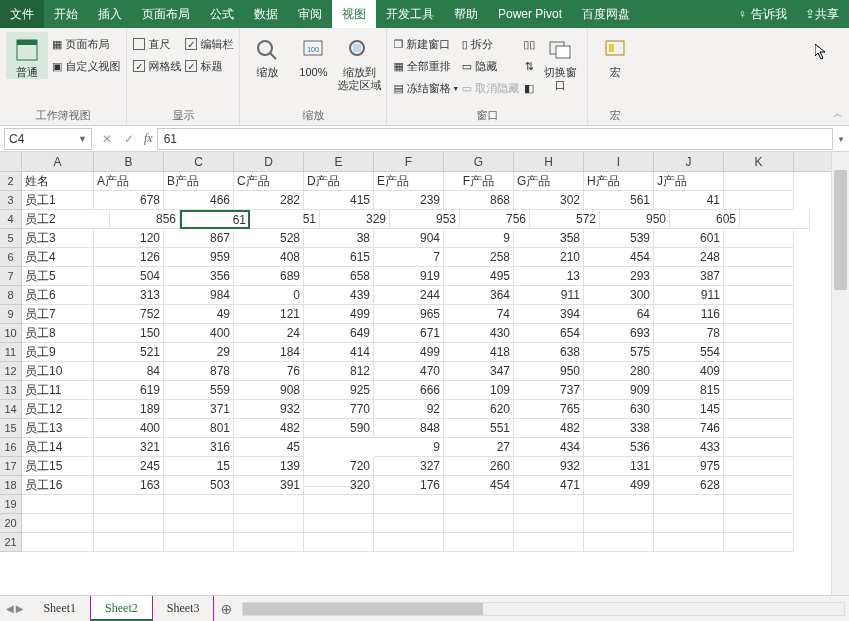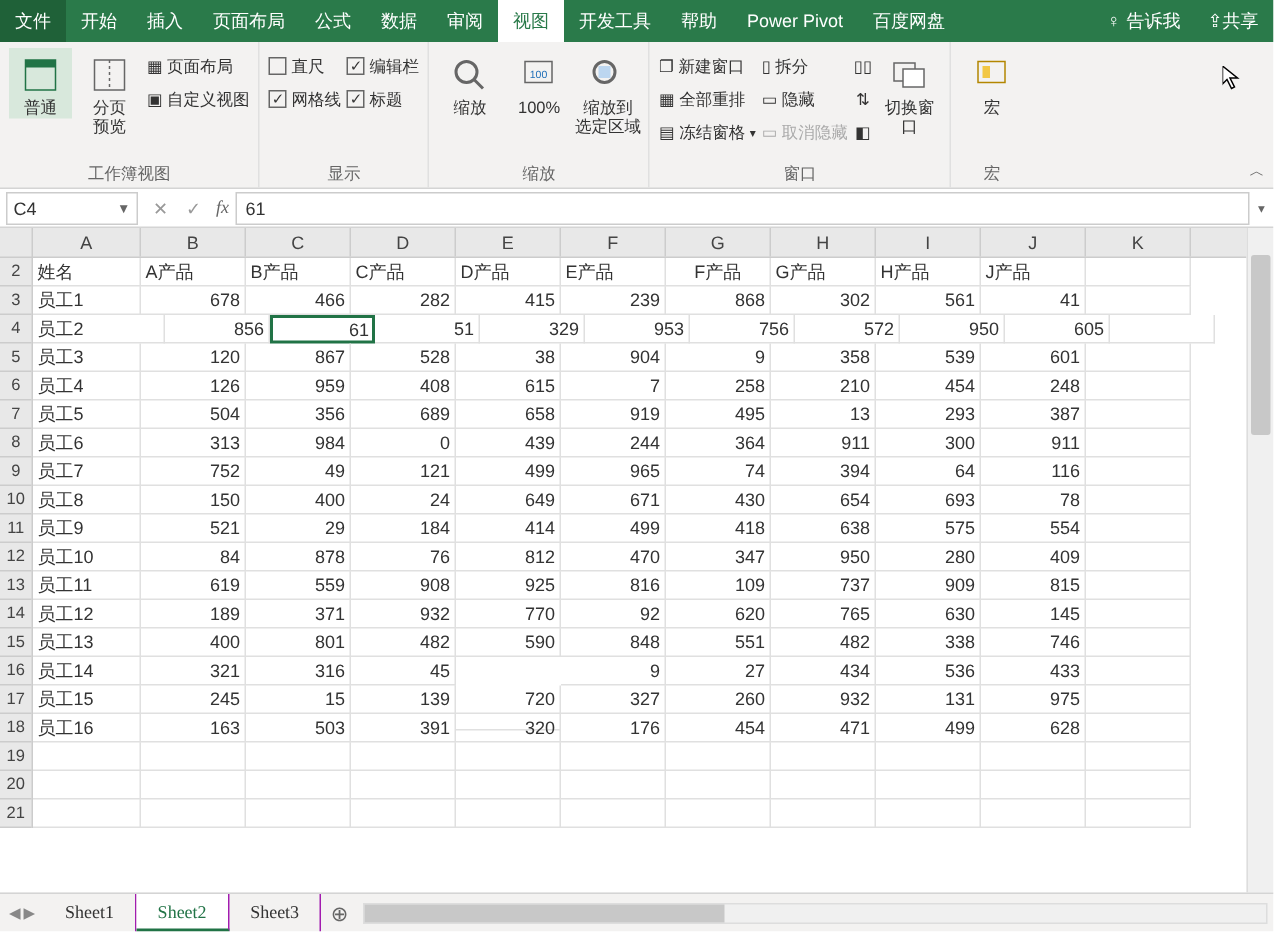--- a/index.html
+++ b/index.html
@@ -84,30 +84,20 @@
     <div class="ribbon-group-body">
       <div class="rb-bigbtn" style="background:#d8e8dc;">
         <div class="ico">
             <svg width="24" height="24">
               <rect x="2" y="2" width="20" height="20" fill="none" stroke="#217346"></rect>
               <rect x="2" y="2" width="20" height="5" fill="#217346"></rect>
             </svg>
           </div>
         <div class="lbl">普通</div>
       </div>
-      <div class="rb-bigbtn">
-        <div class="ico">
-            <svg width="24" height="24">
-              <rect x="2" y="2" width="20" height="20" fill="none" stroke="#666"></rect>
-              <line x1="12" y1="2" x2="12" y2="22" stroke="#666" stroke-dasharray="2"></line>
-            </svg>
-          </div>
-        <div class="lbl" style="white-space:pre;">分页
-预览</div>
-      </div>
       <div class="rb-col">
         <div class="rb-row">
             <span>▦</span>
             <span>页面布局</span>
           </div>
         <div class="rb-row">
             <span>▣</span>
             <span>自定义视图</span>
           </div>
       </div>
@@ -445,21 +435,21 @@
         <div class="cell num" style="width: 70px;">280</div>
         <div class="cell num" style="width: 70px;">409</div>
         <div class="cell" style="width: 70px;"></div>
       </div>
       <div class="grid-row">
         <div class="cell txt" style="width: 72px;">员工11</div>
         <div class="cell num" style="width: 70px;">619</div>
         <div class="cell num" style="width: 70px;">559</div>
         <div class="cell num" style="width: 70px;">908</div>
         <div class="cell num" style="width: 70px;">925</div>
-        <div class="cell num" style="width: 70px;">816</div>
+        <div class="cell num" style="width: 70px;">666</div>
         <div class="cell num" style="width: 70px;">109</div>
         <div class="cell num" style="width: 70px;">737</div>
         <div class="cell num" style="width: 70px;">909</div>
         <div class="cell num" style="width: 70px;">815</div>
         <div class="cell" style="width: 70px;"></div>
       </div>
       <div class="grid-row">
         <div class="cell txt" style="width: 72px;">员工12</div>
         <div class="cell num" style="width: 70px;">189</div>
         <div class="cell num" style="width: 70px;">371</div>

